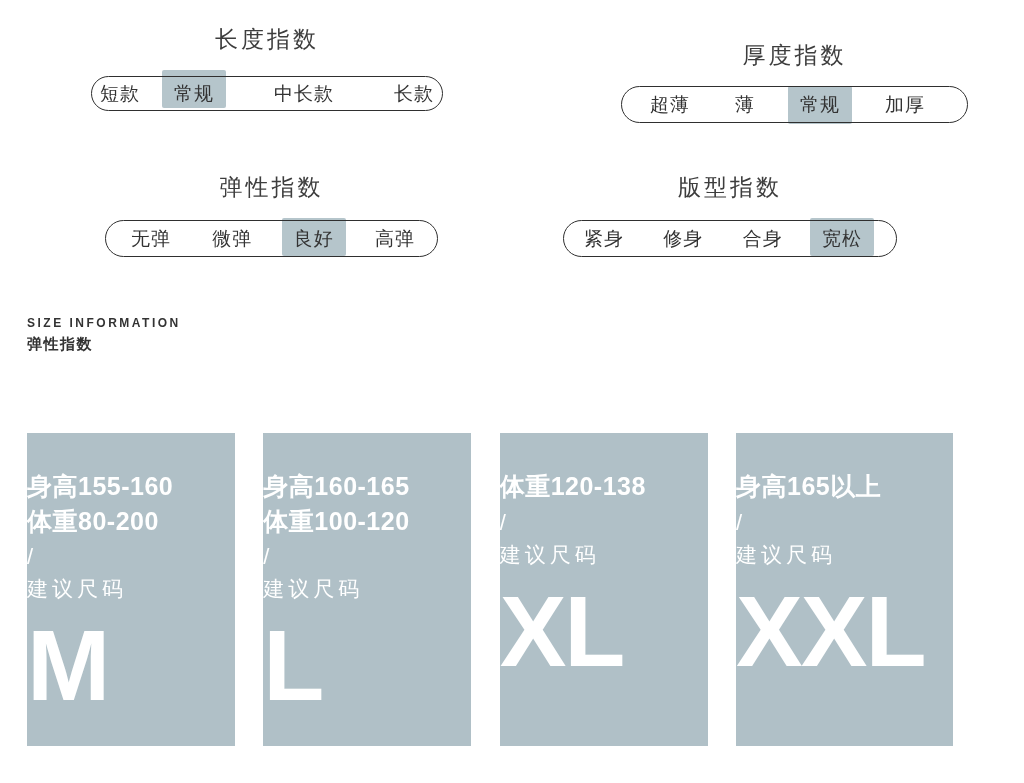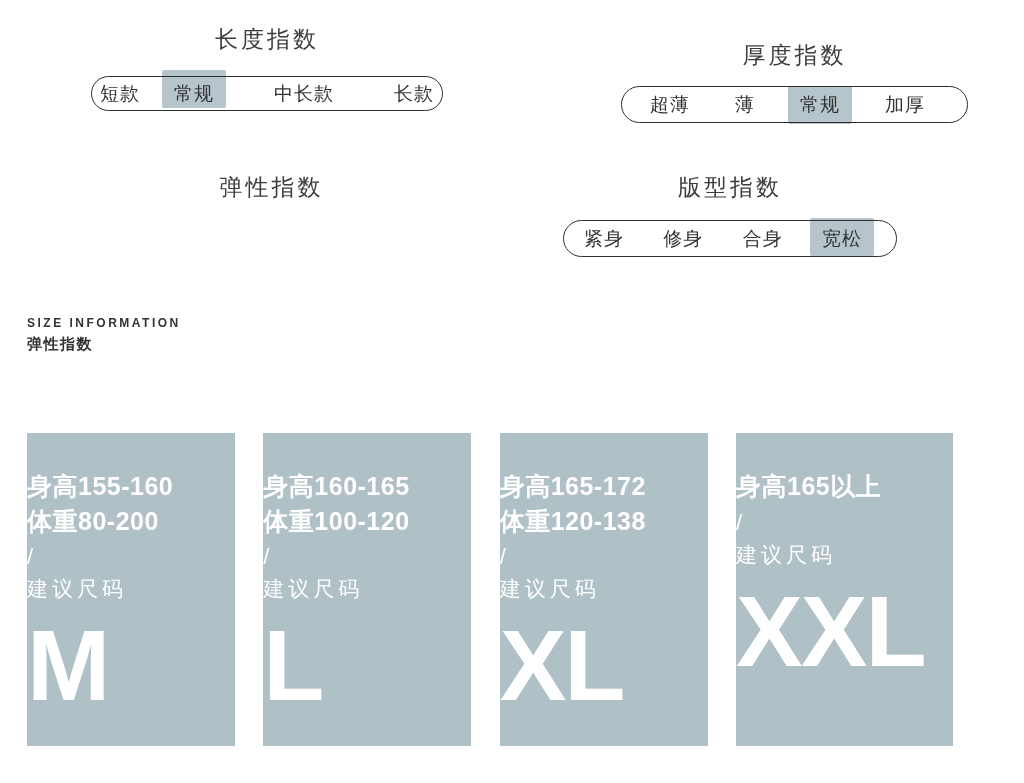--- a/index.html
+++ b/index.html
@@ -120,20 +120,26 @@
     <div class="pill">
       <span class="opt">超薄</span>
       <span class="opt">薄</span>
       <span class="opt sel">常规</span>
       <span class="opt">加厚</span>
     </div>
   </section>
 
   <section class="index-block ix-c">
     <h2>弹性指数</h2>
+    <div class="pill">
+      <span class="opt">无弹</span>
+      <span class="opt">微弹</span>
+      <span class="opt sel">良好</span>
+      <span class="opt">高弹</span>
+    </div>
   </section>
 
   <section class="index-block ix-d">
     <h2>版型指数</h2>
     <div class="pill">
       <span class="opt">紧身</span>
       <span class="opt">修身</span>
       <span class="opt">合身</span>
       <span class="opt sel">宽松</span>
     </div>
@@ -156,21 +162,20 @@
 
     <div class="card">
       <div class="line">身高160-165</div>
       <div class="line">体重100-120</div>
       <div class="slash">/</div>
       <div class="advice">建议尺码</div>
       <div class="big">L</div>
     </div>
 
     <div class="card">
-      <div class="line">身高165-172</div>
       <div class="line">体重120-138</div>
       <div class="slash">/</div>
       <div class="advice">建议尺码</div>
       <div class="big">XL</div>
     </div>
 
     <div class="card">
       <div class="line">身高165以上</div>
       <div class="slash">/</div>
       <div class="advice">建议尺码</div>

